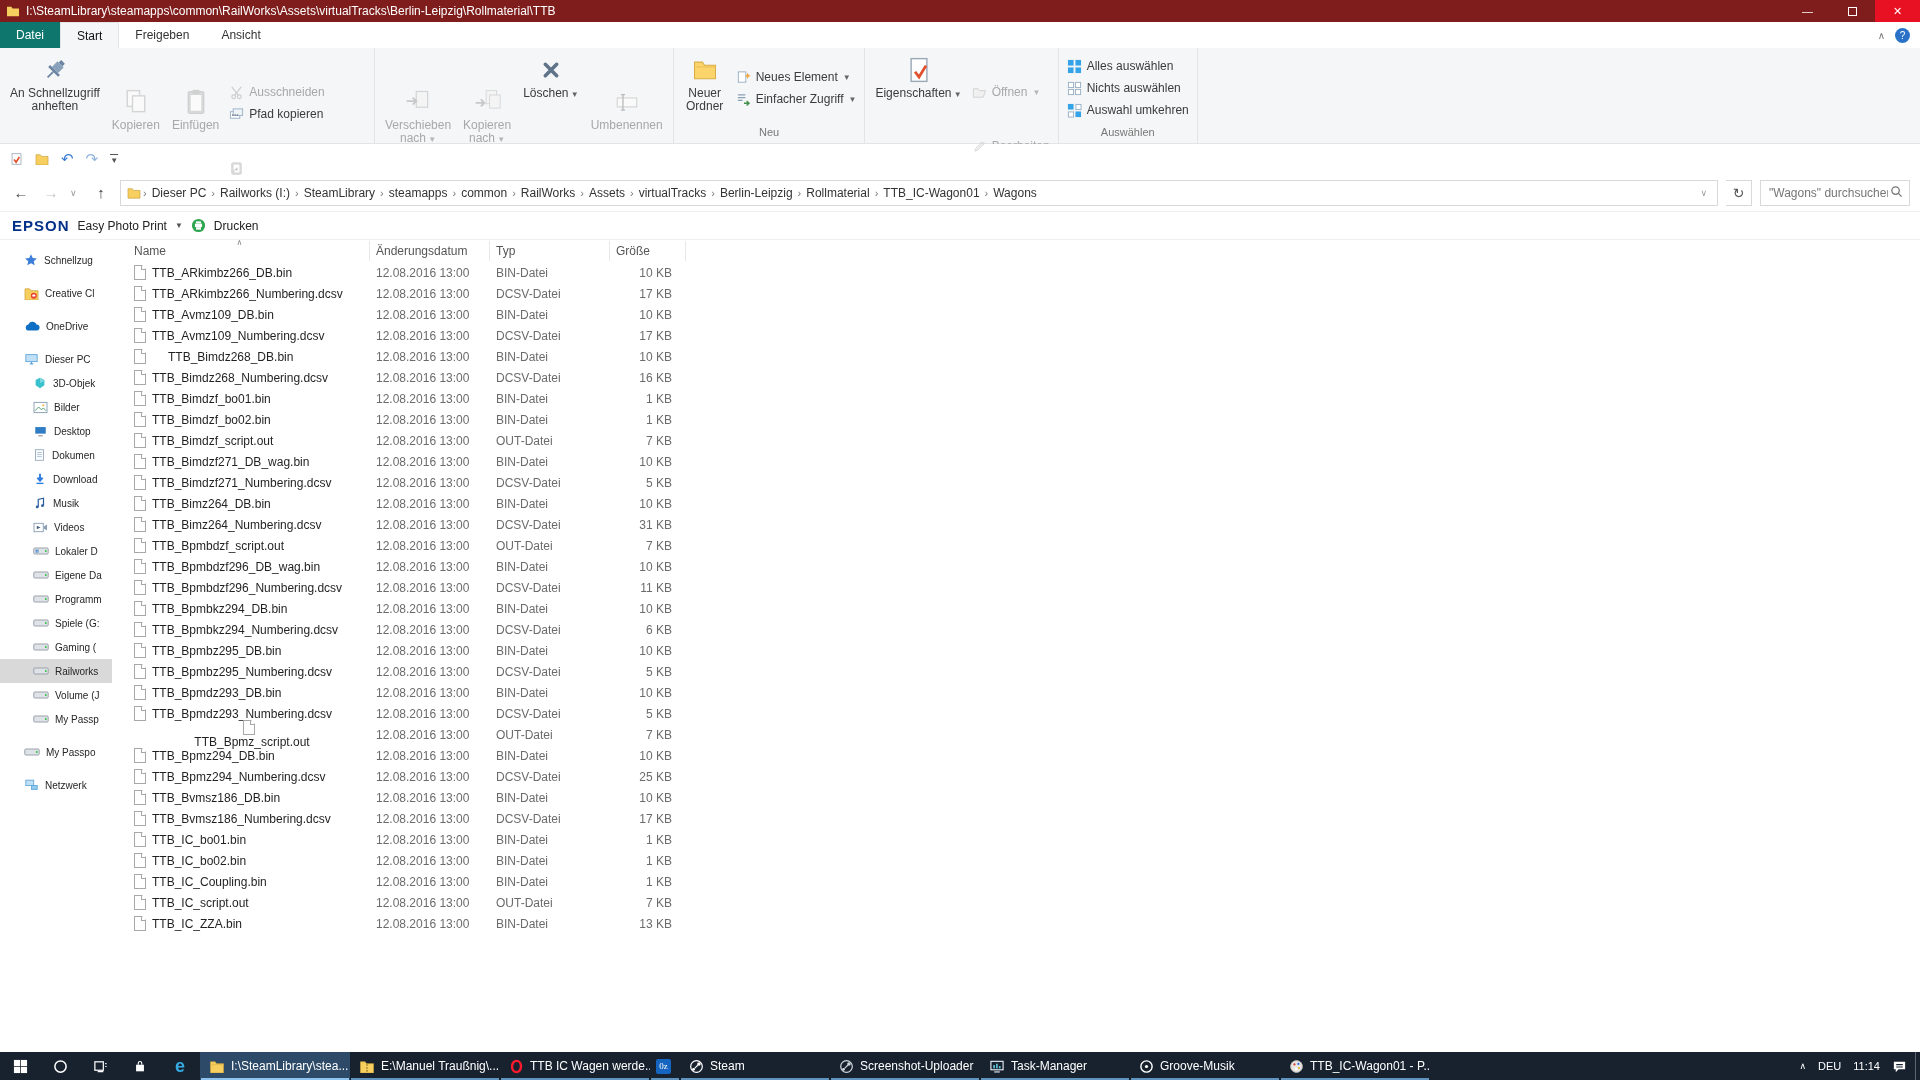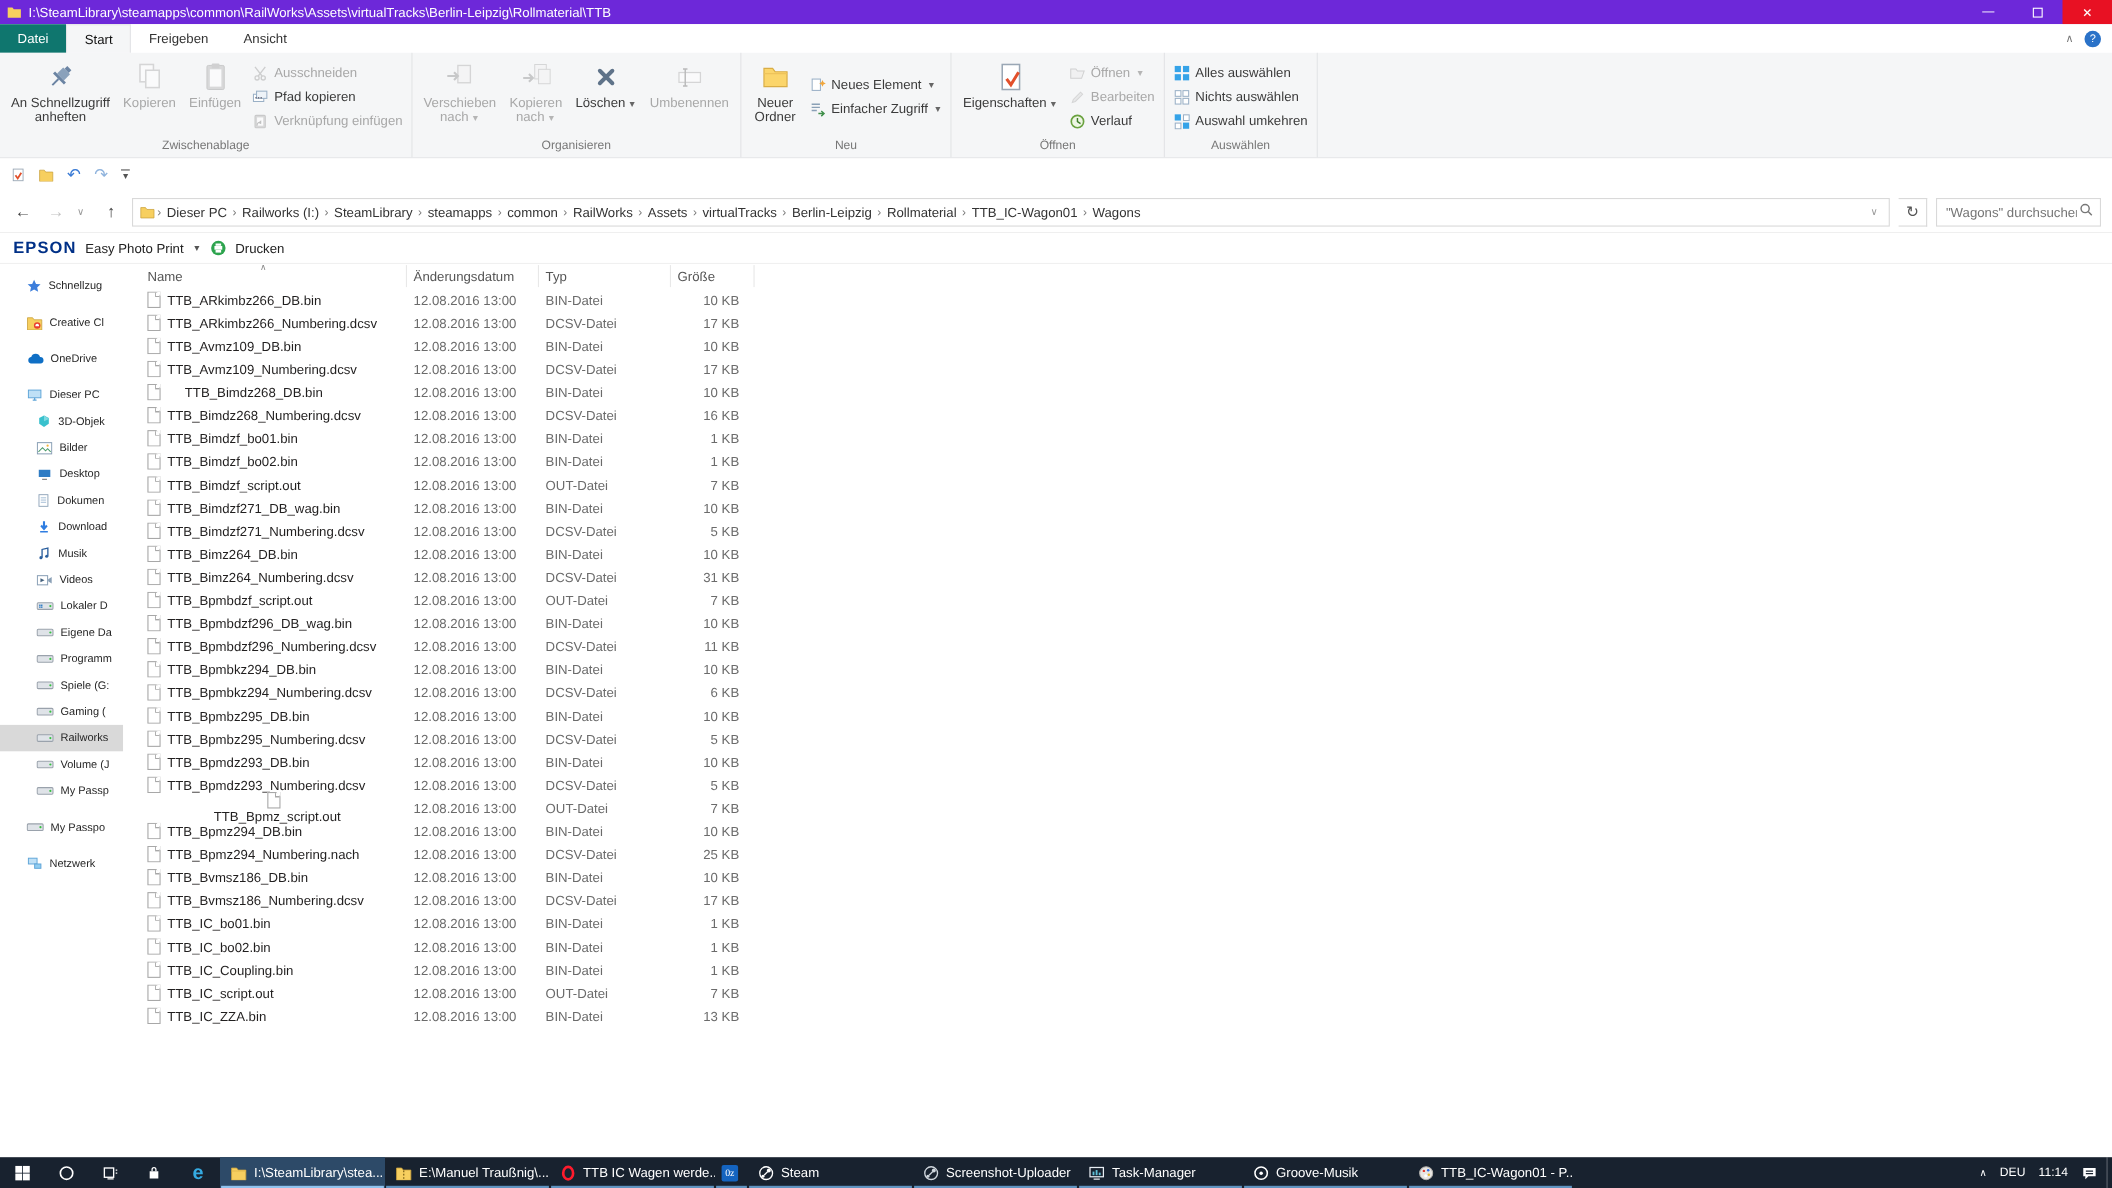--- a/index.html
+++ b/index.html
@@ -1,20 +1,20 @@
 <!DOCTYPE html>
 <html><head>
 <meta charset="utf-8">
 <style>
   html,body{margin:0;padding:0;background:#000;}
   *{box-sizing:border-box;}
   .screen{width:1920px;height:1080px;display:flex;flex-direction:column;
     font-family:"Liberation Sans","DejaVu Sans",sans-serif;background:#fff;overflow:hidden;position:relative;}
   
-  .titlebar{height:22px;background:#6d28d9;display:flex;align-items:center;color:#fff;font-size:12px;flex:0 0 auto;}
+  .titlebar{height:22px;background:#7f1d1d;display:flex;align-items:center;color:#fff;font-size:12px;flex:0 0 auto;}
   .tb-ico{margin:0 6px 0 6px;display:inline-flex;}
   .tb-title{flex:1;white-space:nowrap;overflow:hidden;}
   .wincontrols{display:flex;height:22px;}
   .wc{width:45px;display:flex;align-items:center;justify-content:center;color:#fff;font-size:11px;}
   .wc-close{background:#e81123;}
   .wc-max .box{width:9px;height:9px;border:1px solid #fff;}
   
   .tabrow{height:26px;background:#fff;display:flex;align-items:stretch;font-size:12px;flex:0 0 auto;}
   .tab-file{background:#0f766e;color:#fff;padding:0 16px;display:flex;align-items:center;}
   .tab{padding:0 16px;display:flex;align-items:center;color:#333;}
@@ -25,21 +25,21 @@
   
   .ribbon{height:96px;background:#f5f6f7;border-bottom:1px solid #e3e4e6;display:flex;flex:0 0 auto;}
   .rb-group{display:flex;flex-direction:column;border-right:1px solid #e3e4e6;padding:2px 4px 0 4px;}
   .rb-content{flex:1;display:flex;align-items:stretch;}
   .rb-glabel{height:17px;text-align:center;font-size:11px;color:#777;}
   .rb-big{display:flex;flex-direction:column;align-items:center;justify-content:flex-start;padding:3px 6px;min-width:54px;font-size:12px;color:#3b3b3b;text-align:center;}
   .rb-big .rb-ico{height:34px;display:flex;align-items:center;}
   .rb-big .rb-lbl{line-height:13px;}
   .rb-stack{display:flex;flex-direction:column;justify-content:center;gap:2px;padding:0 4px;}
   .rb-small{display:flex;align-items:center;gap:5px;font-size:12px;color:#3b3b3b;height:20px;white-space:nowrap;}
-  .disabled{color:#a8a8a8 !important;}
+  .disabled{color:#a8a8a8 !important;margin-top:32px;}
   .disabled svg{filter:grayscale(1) opacity(.45);}
   .rb-arrow{font-size:8px;color:#666;}
   .disabled .rb-arrow{color:#b5b5b5;}
   
   .qat{height:30px;background:#fff;display:flex;align-items:center;gap:12px;padding-left:10px;font-size:12px;flex:0 0 auto;}
   .qat .u{color:#3a7bd5;font-size:15px;}
   .qat .r{color:#8fb3dd;font-size:15px;}
   .qat-more{font-size:8px;color:#555;border-top:1px solid #555;padding-top:1px;}
   
   .addressrow{height:38px;background:#fff;display:flex;align-items:center;padding:0 10px;gap:8px;border-bottom:1px solid #eee;flex:0 0 auto;}
@@ -1033,21 +1033,21 @@
             <div class="fl-cell c-meta" style="width: 120px;">
               <span>BIN-Datei</span>
             </div>
             <div class="fl-cell c-size" style="width: 76px;">
               <span>10 KB</span>
             </div>
           </div>
           <div class="fl-row">
             <div class="fl-cell c-name" style="width: 242px;">
               <span class="doc-ico"></span>
-              <span>TTB_Bpmz294_Numbering.nach</span>
+              <span>TTB_Bpmz294_Numbering.dcsv</span>
             </div>
             <div class="fl-cell c-meta" style="width: 120px;">
               <span>12.08.2016 13:00</span>
             </div>
             <div class="fl-cell c-meta" style="width: 120px;">
               <span>DCSV-Datei</span>
             </div>
             <div class="fl-cell c-size" style="width: 76px;">
               <span>25 KB</span>
             </div>

